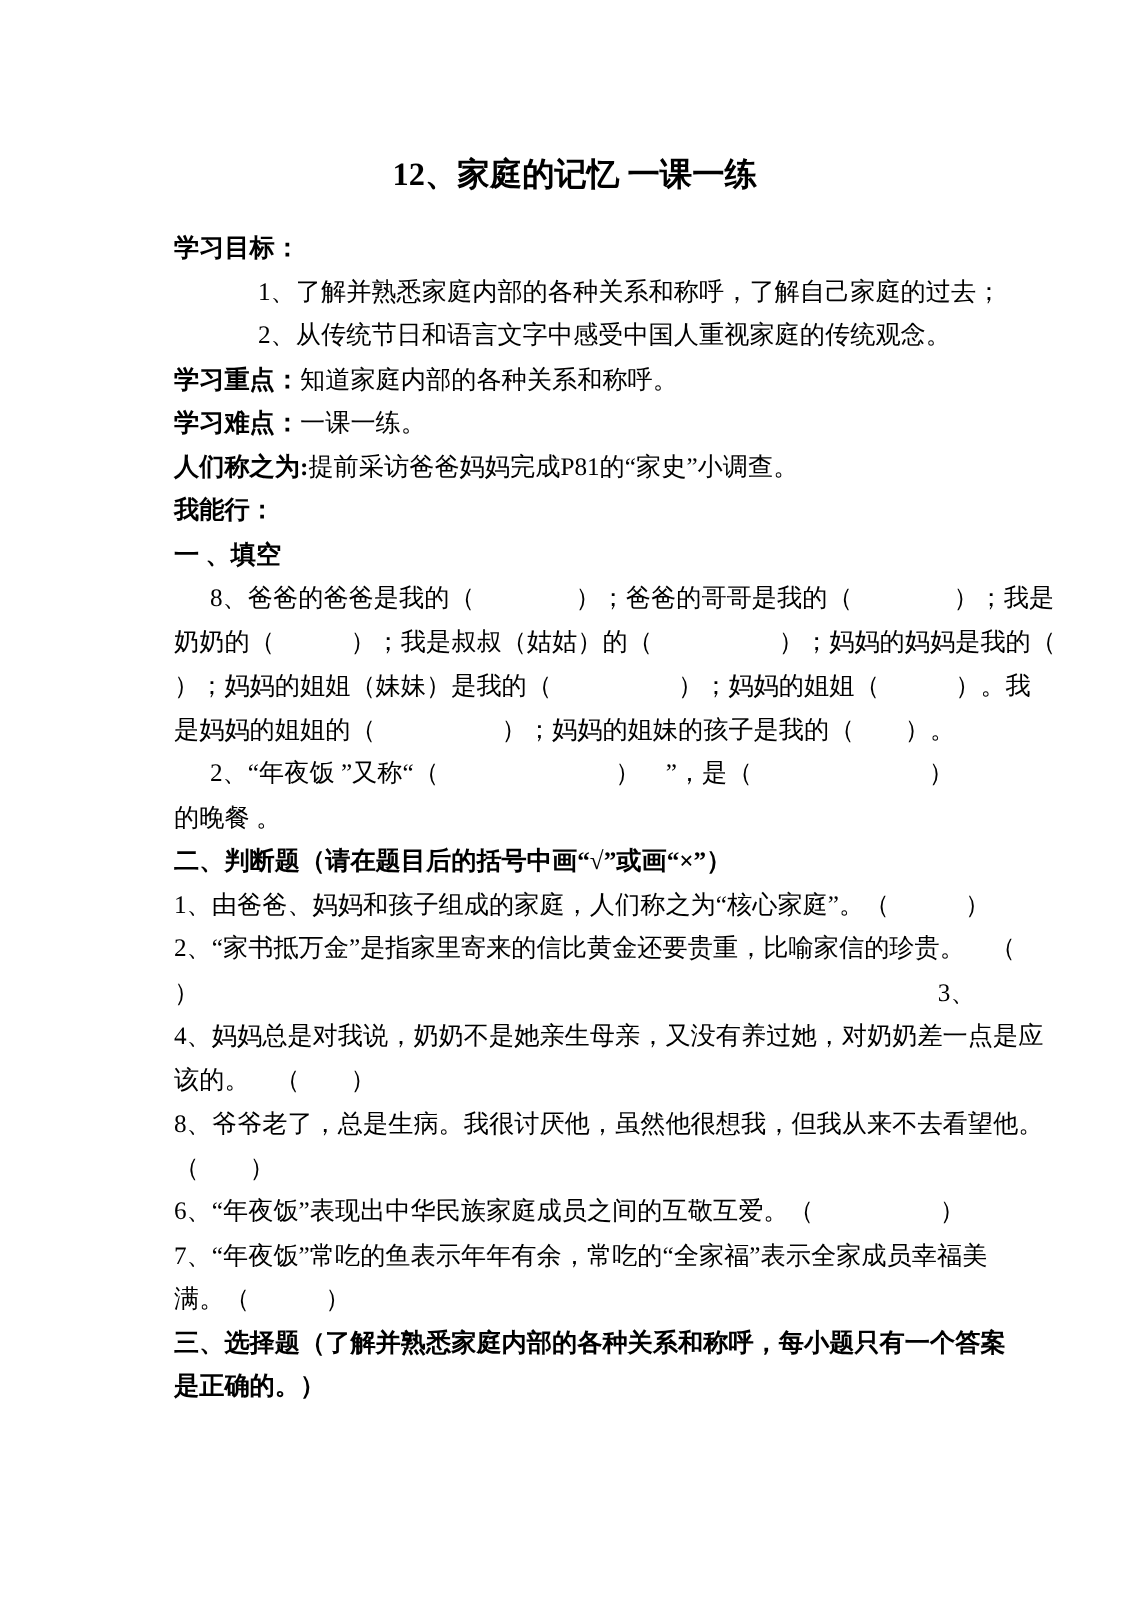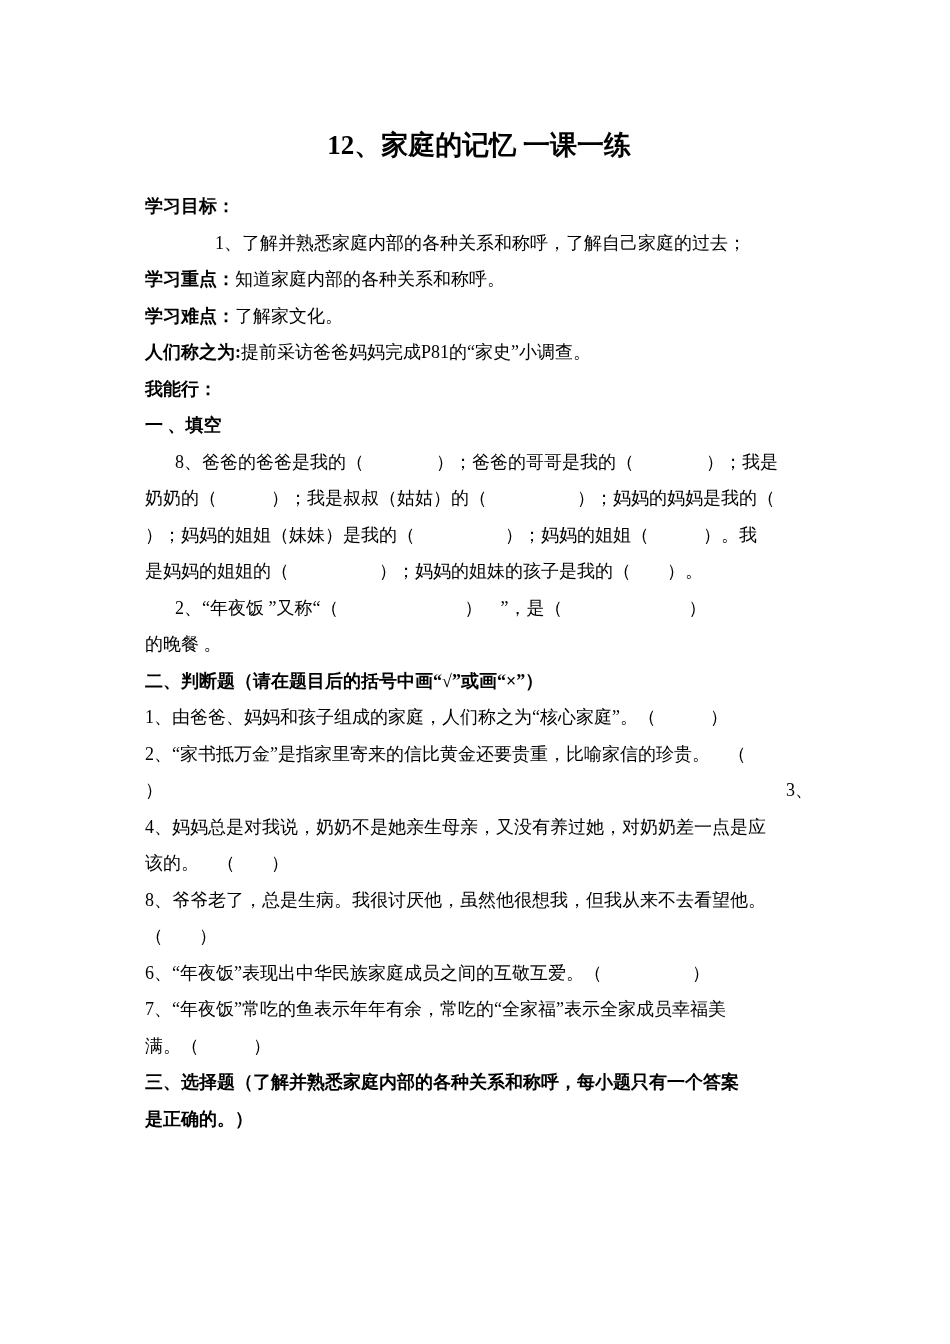--- a/index.html
+++ b/index.html
@@ -21,21 +21,21 @@
   .title {
     margin: 0 0 24px 0;
     text-align: center;
     font-size: 27px;
     font-weight: 700;
     line-height: 38px;
     white-space: pre;
   }
   .ln {
     margin: 0;
-    font-size: 18px;
+    font-size: 21px;
     line-height: 36.5px;
     white-space: pre;
   }
   .bl { font-weight: 700; }
   .ind-lg { padding-left: 70px; }
   .ind-sm { padding-left: 30px; }
   .split {
     display: flex;
     justify-content: space-between;
   }
@@ -44,24 +44,25 @@
 <body>
 
 <div class="page">
 
   <h1 class="title">12、家庭的记忆 一课一练</h1>
 
   <p class="ln"><span class="bl">学习目标：</span></p>
 
   <p class="ln ind-lg"><span>1、了解并熟悉家庭内部的各种关系和称呼，了解自己家庭的过去；</span></p>
 
+  <p class="ln ind-lg"><span>2、从传统节日和语言文字中感受中国人重视家庭的传统观念。</span></p>
 
   <p class="ln"><span class="bl">学习重点：</span><span>知道家庭内部的各种关系和称呼。</span></p>
 
-  <p class="ln"><span class="bl">学习难点：</span><span>了解家文化。</span></p>
+  <p class="ln"><span class="bl">学习难点：</span><span>一课一练。</span></p>
 
   <p class="ln"><span class="bl">人们称之为:</span><span>提前采访爸爸妈妈完成P81的“家史”小调查。</span></p>
 
   <p class="ln"><span class="bl">我能行：</span></p>
 
   <p class="ln"><span class="bl">一 、填空</span></p>
 
   <p class="ln ind-sm"><span>8、爸爸的爸爸是我的（　　　　）；爸爸的哥哥是我的（　　　　）；我是</span></p>
 
   <p class="ln"><span>奶奶的（　　　）；我是叔叔（姑姑）的（　　　　　）；妈妈的妈妈是我的（</span></p>

